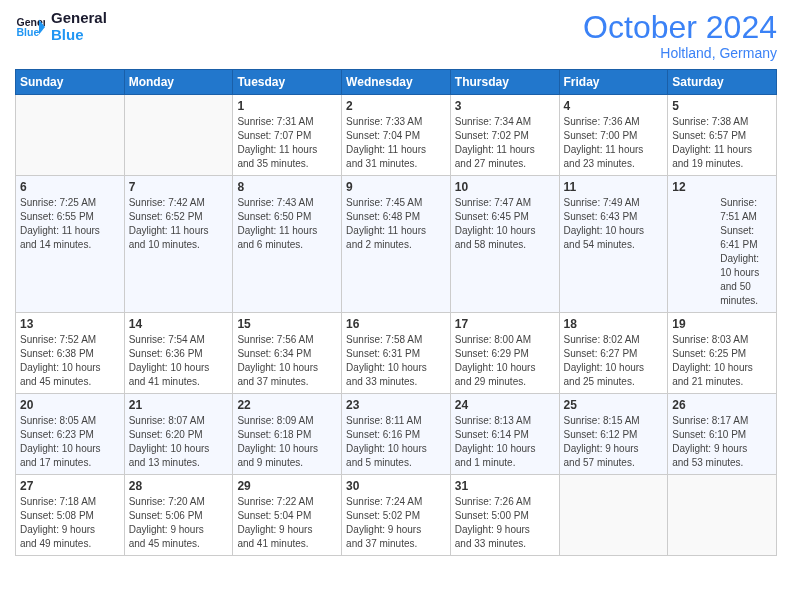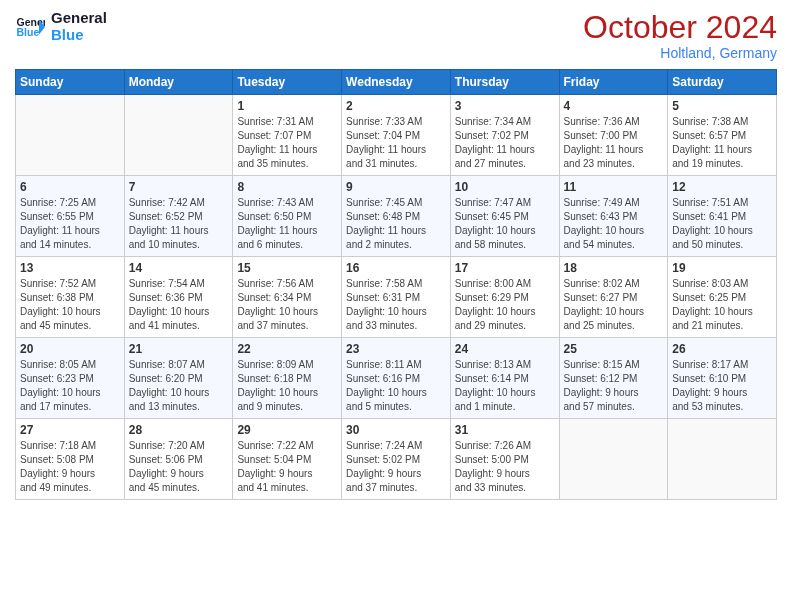--- a/index.html
+++ b/index.html
@@ -28,21 +28,21 @@
     .logo-icon {
       width: 30px;
       height: 30px;
     }
     .title-section {
       text-align: right;
     }
     .month-title {
       font-size: 32px;
       font-weight: 300;
-      color: #b91c1c;
+      color: #3b82f6;
       line-height: 1.1;
     }
     .location {
       font-size: 14px;
       color: #3b82f6;
     }
     .calendar-table {
       width: 100%;
       border-collapse: collapse;
       table-layout: fixed;
@@ -199,21 +199,21 @@
           </td>
           <td>
             <span class="day-number">11</span>
             <div class="day-detail" style="white-space: pre-line;">Sunrise: 7:49 AM
 Sunset: 6:43 PM
 Daylight: 10 hours
 and 54 minutes.</div>
           </td>
           <td>
             <span class="day-number">12</span>
-            <div class="day-detail" style="white-space: pre-line;">Sunrise: 7:51 AM
+            <div class="day-detail" style="white-space: pre-line; margin-left: 48px;">Sunrise: 7:51 AM
 Sunset: 6:41 PM
 Daylight: 10 hours
 and 50 minutes.</div>
           </td>
         </tr>
         <tr>
           <td>
             <span class="day-number">13</span>
             <div class="day-detail" style="white-space: pre-line;">Sunrise: 7:52 AM
 Sunset: 6:38 PM

